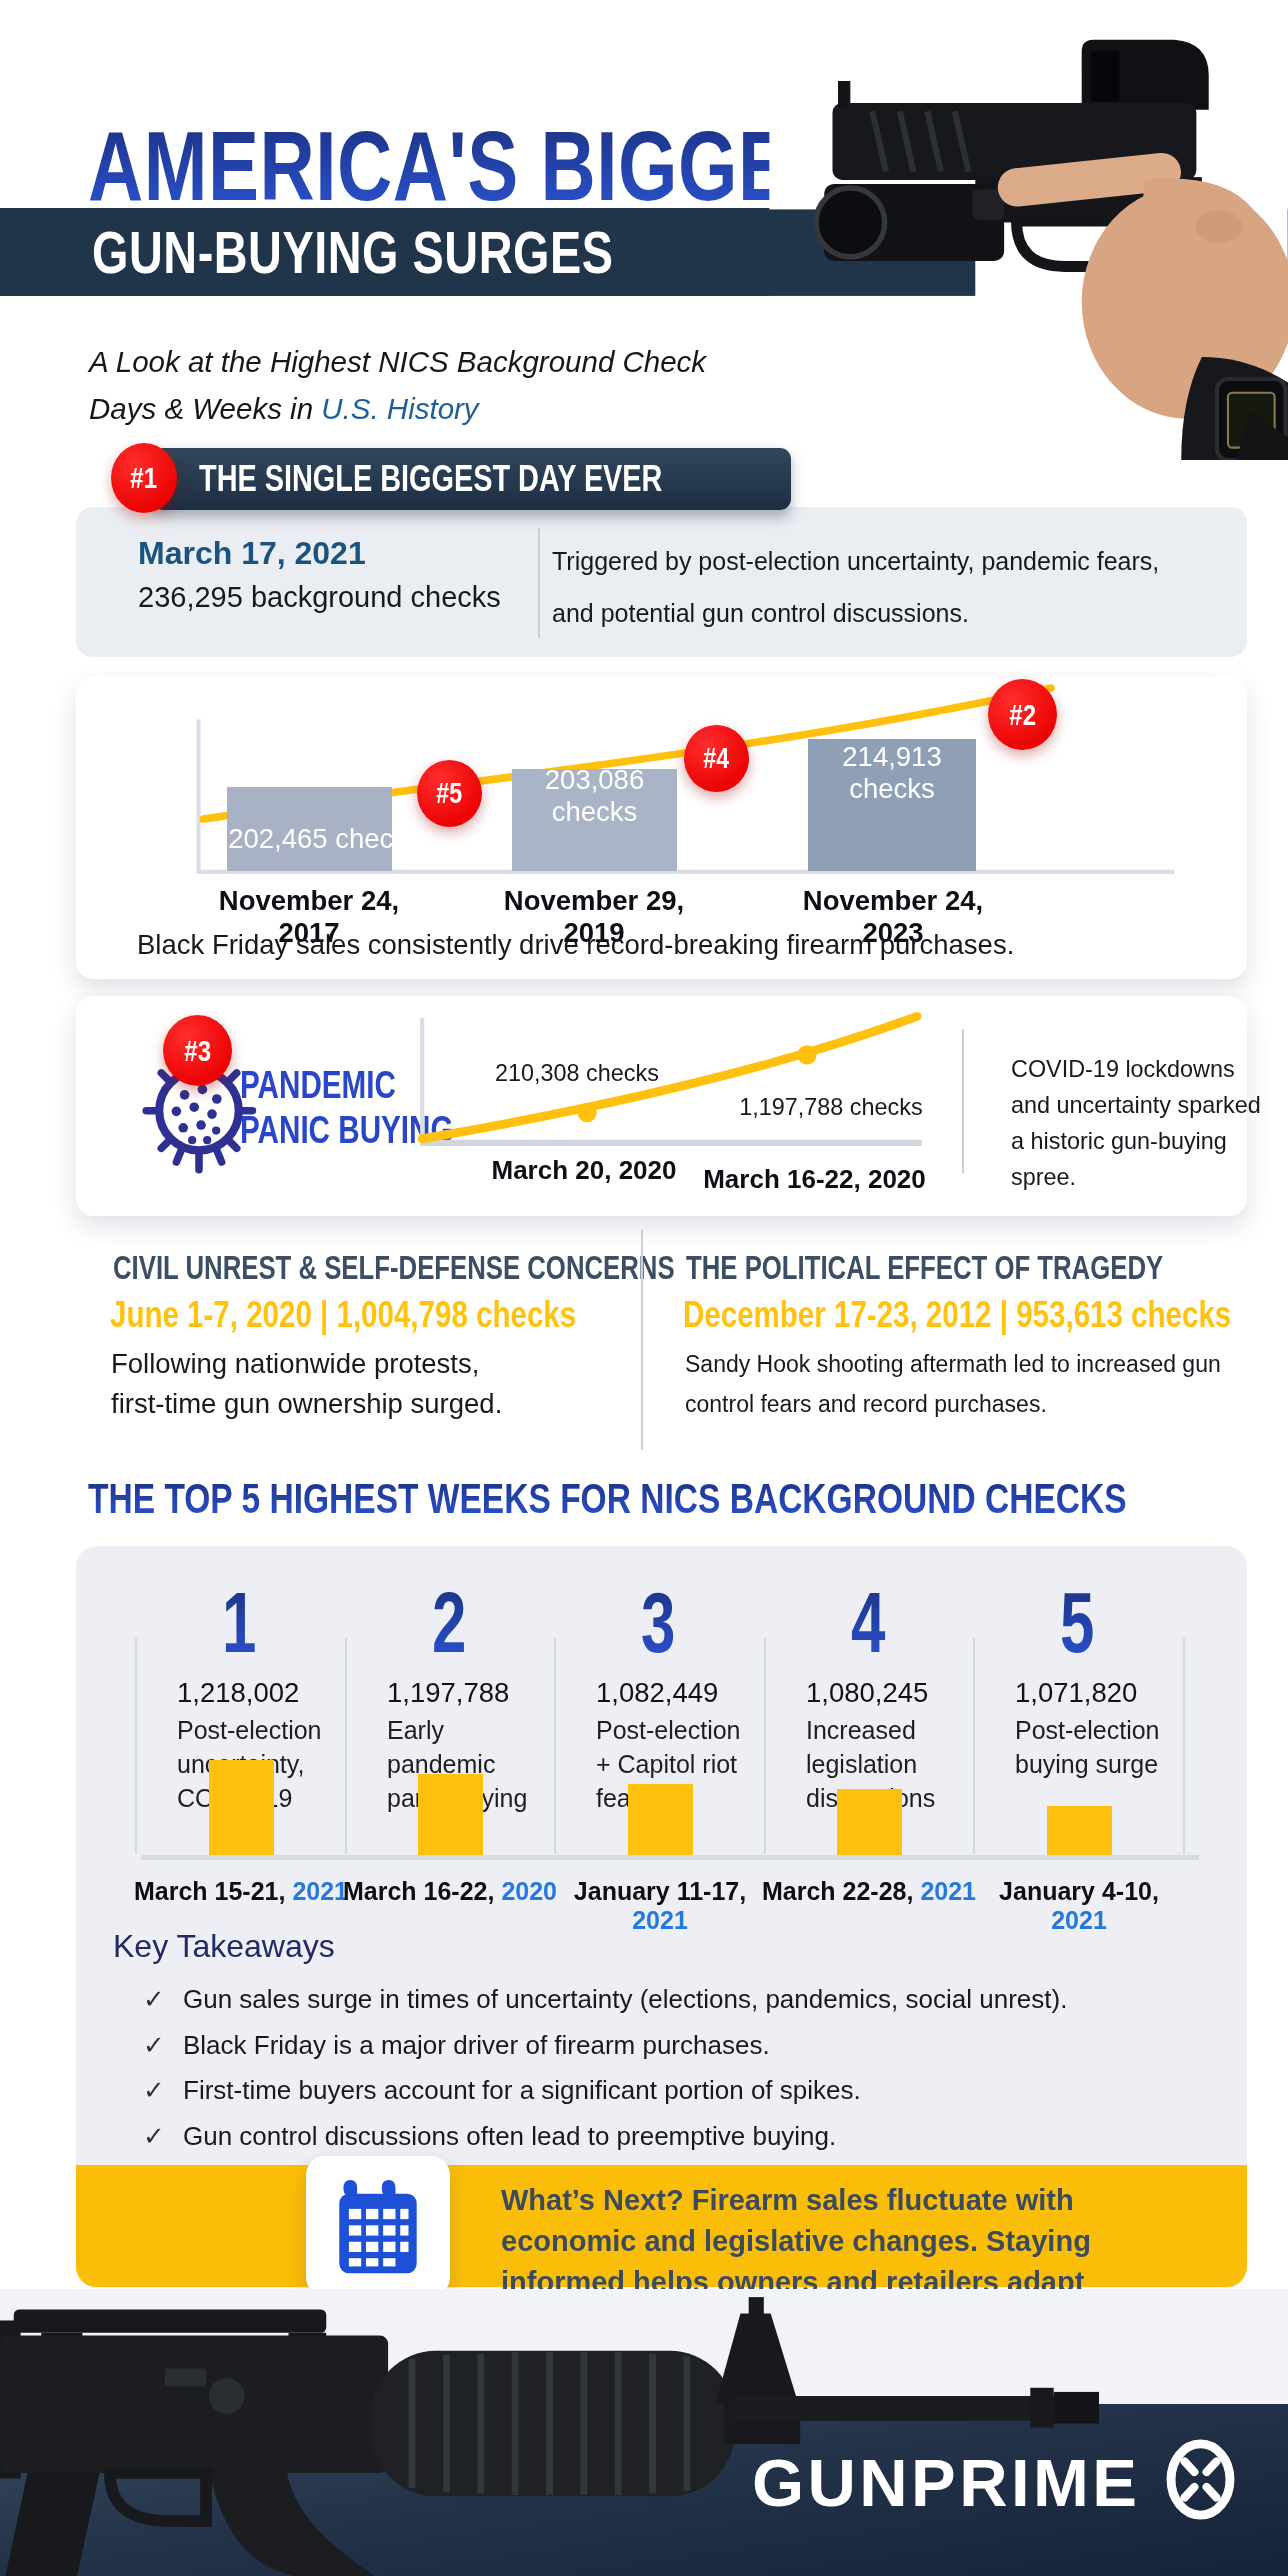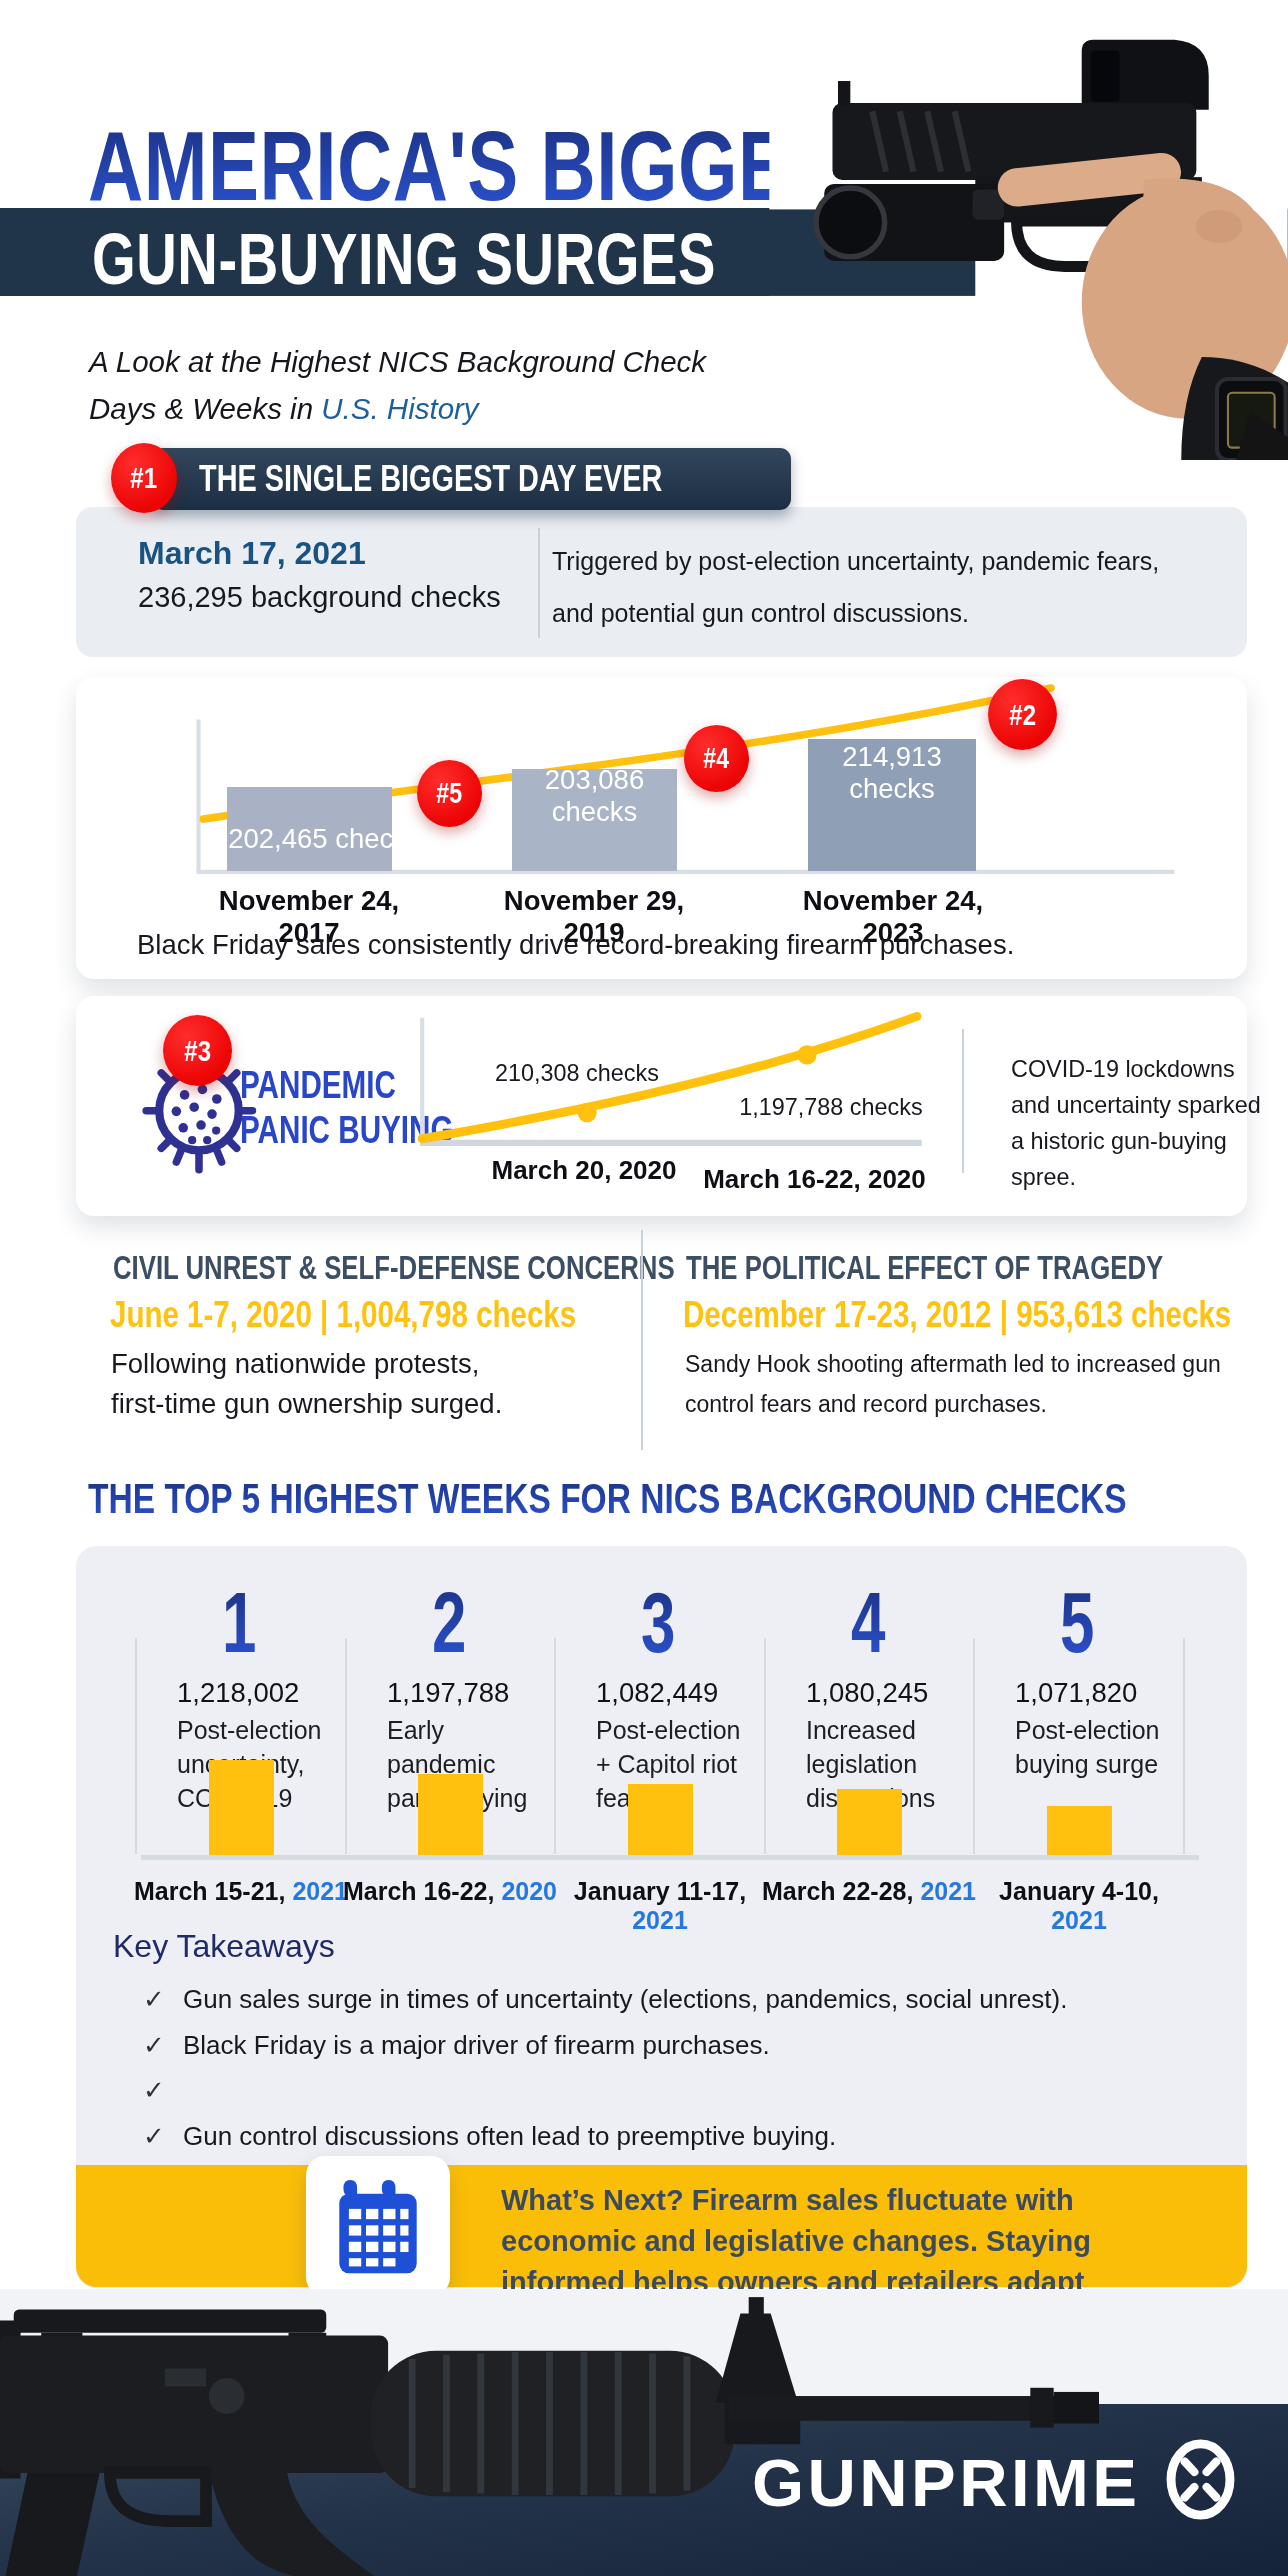--- a/index.html
+++ b/index.html
@@ -4,21 +4,21 @@
 <style>
   html,body{margin:0;padding:0;background:#ffffff;}
   .page{position:relative;width:1288px;height:2576px;background:#ffffff;overflow:hidden;
         font-family:"Liberation Sans","DejaVu Sans",sans-serif;}
   .abs{position:absolute;}
   .cond{display:inline-block;font-weight:bold;white-space:nowrap;transform:scaleX(.78);transform-origin:0 50%;}
   .condC{display:inline-block;font-weight:bold;white-space:nowrap;transform:scaleX(.72);transform-origin:50% 50%;}
   .grad-text{background:linear-gradient(180deg,#1b2f7d 0%,#2c55d6 100%);-webkit-background-clip:text;background-clip:text;color:transparent;}
   .band-top{left:0;top:208px;width:1288px;height:88px;background:#20344a;}
   .title1{left:88px;top:110px;font-size:98px;letter-spacing:0.7px;}
-  .title2{left:92px;top:218px;font-size:72px;color:#ffffff;letter-spacing:0.7px;}
+  .title2{left:92px;top:218px;font-size:60px;color:#ffffff;letter-spacing:0.7px;}
   .subtitle{left:89px;top:338px;font-size:29.5px;line-height:47px;color:#15171c;font-style:italic;}
   .subtitle .hl{color:#1d5f98;}
   .badge{background:radial-gradient(circle at 35% 30%,#ff2d2d,#ec0404 70%);border-radius:50%;color:#fff;
          display:flex;align-items:center;justify-content:center;box-shadow:0 5.5px 12.4px rgba(160,10,10,.35);}
   .badge span{font-weight:bold;transform:scaleX(.8);}
   .pill{background:linear-gradient(180deg,#33475c,#1b2e43);border-radius:11px;box-shadow:0 6.9px 12.4px rgba(25,40,60,.35);
         display:flex;align-items:center;justify-content:center;}
   .graycard{background:#eaeef3;border-radius:16.5px;}
   .whitecard{background:#ffffff;border-radius:18px;box-shadow:0 11px 25px rgba(35,50,75,.14);}
   .vdiv{background:#c9d1da;width:2.1px;}
@@ -241,20 +241,21 @@
   <div class="abs t5-date" style="left:550px;top:1877px;width:220px"><span>January 11-17, </span><span class="t5-year">2021</span></div>
   <div class="abs t5-date" style="left:759px;top:1877px;width:220px"><span>March 22-28, </span><span class="t5-year">2021</span></div>
   <div class="abs t5-date" style="left:969px;top:1877px;width:220px"><span>January 4-10, </span><span class="t5-year">2021</span></div>
 
   <div class="abs" style="left:113px;top:1928px;font-size:32px;font-weight:normal;color:#1f2a66">Key Takeaways</div>
   <div class="abs check" style="left:143px;top:1984px">✓</div>
   <div class="abs tk-item" style="left:183px;top:1984px;width:996px">Gun sales surge in times of uncertainty (elections, pandemics, social unrest).</div>
   <div class="abs check" style="left:143px;top:2030px">✓</div>
   <div class="abs tk-item" style="left:183px;top:2030px;width:996px">Black Friday is a major driver of firearm purchases.</div>
   <div class="abs check" style="left:143px;top:2075px">✓</div>
+  <div class="abs tk-item" style="left:183px;top:2075px;width:996px">First-time buyers account for a significant portion of spikes.</div>
   <div class="abs check" style="left:143px;top:2121px">✓</div>
   <div class="abs tk-item" style="left:183px;top:2121px;width:996px">Gun control discussions often lead to preemptive buying.</div>
 
   <div class="abs yellow-band" style="left:76px;top:2165px;width:1171px;height:122px;border-radius:0 0 20.6px 20.6px"></div>
   <div class="abs" style="left:306px;top:2156px;width:144px;height:140px;background:#ffffff;border-radius:19px;box-shadow:0 9.6px 19px rgba(40,50,70,.18)"></div>
   <svg class="abs" style="left:335px;top:2176px;width:86px;height:100px" viewBox="0 0 125 146">
     <path d="M22 30 q-10 0 -10 -12 q0 -12 10 -12 q10 0 10 12 l0 16 l-9 0 Z" fill="#1d4fd7"></path>
     <path d="M78 30 q-10 0 -10 -12 q0 -12 10 -12 q10 0 10 12 l0 16 l-9 0 Z" fill="#1d4fd7"></path>
     <rect x="6" y="26" width="113" height="116" rx="14" fill="#1d4fd7"></rect>
     <g fill="#ffffff">

